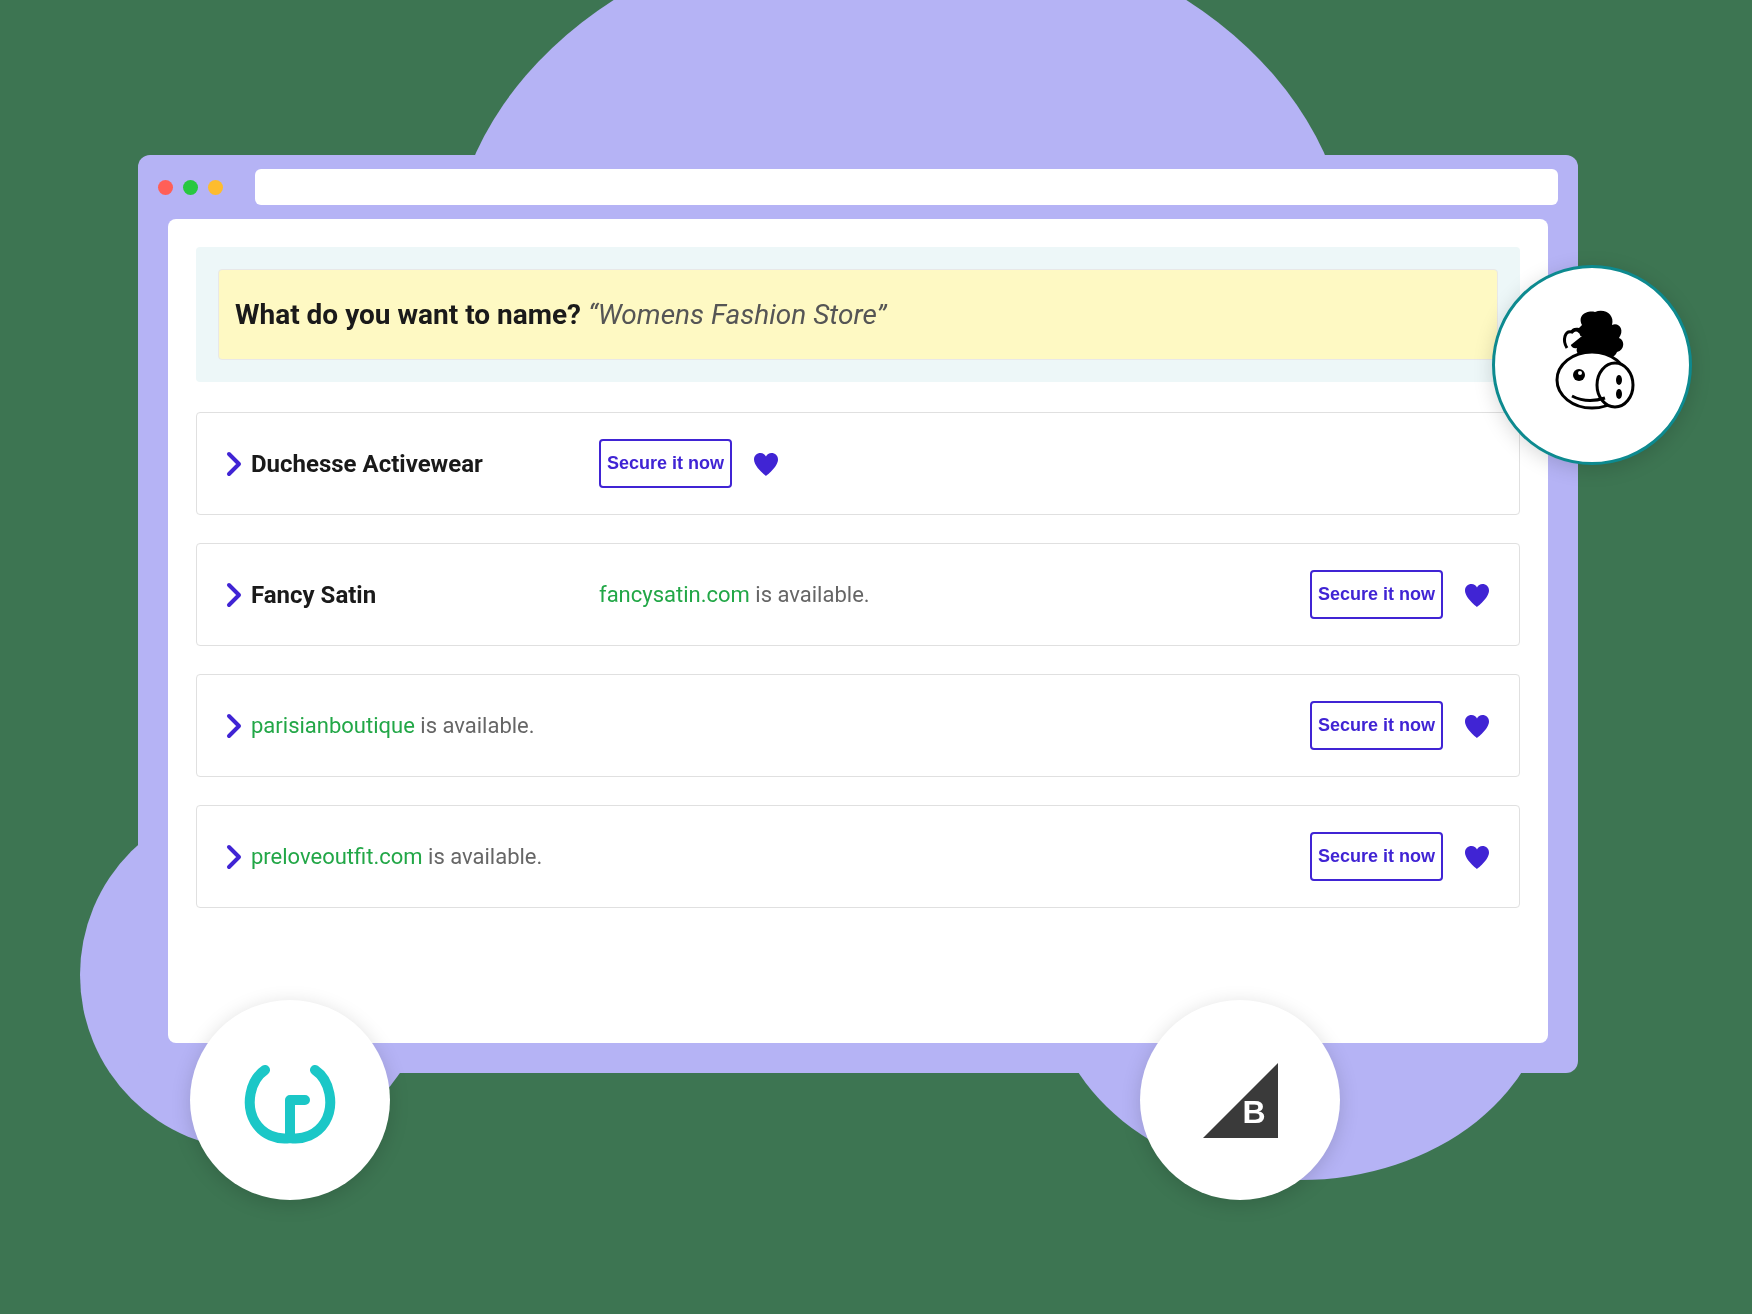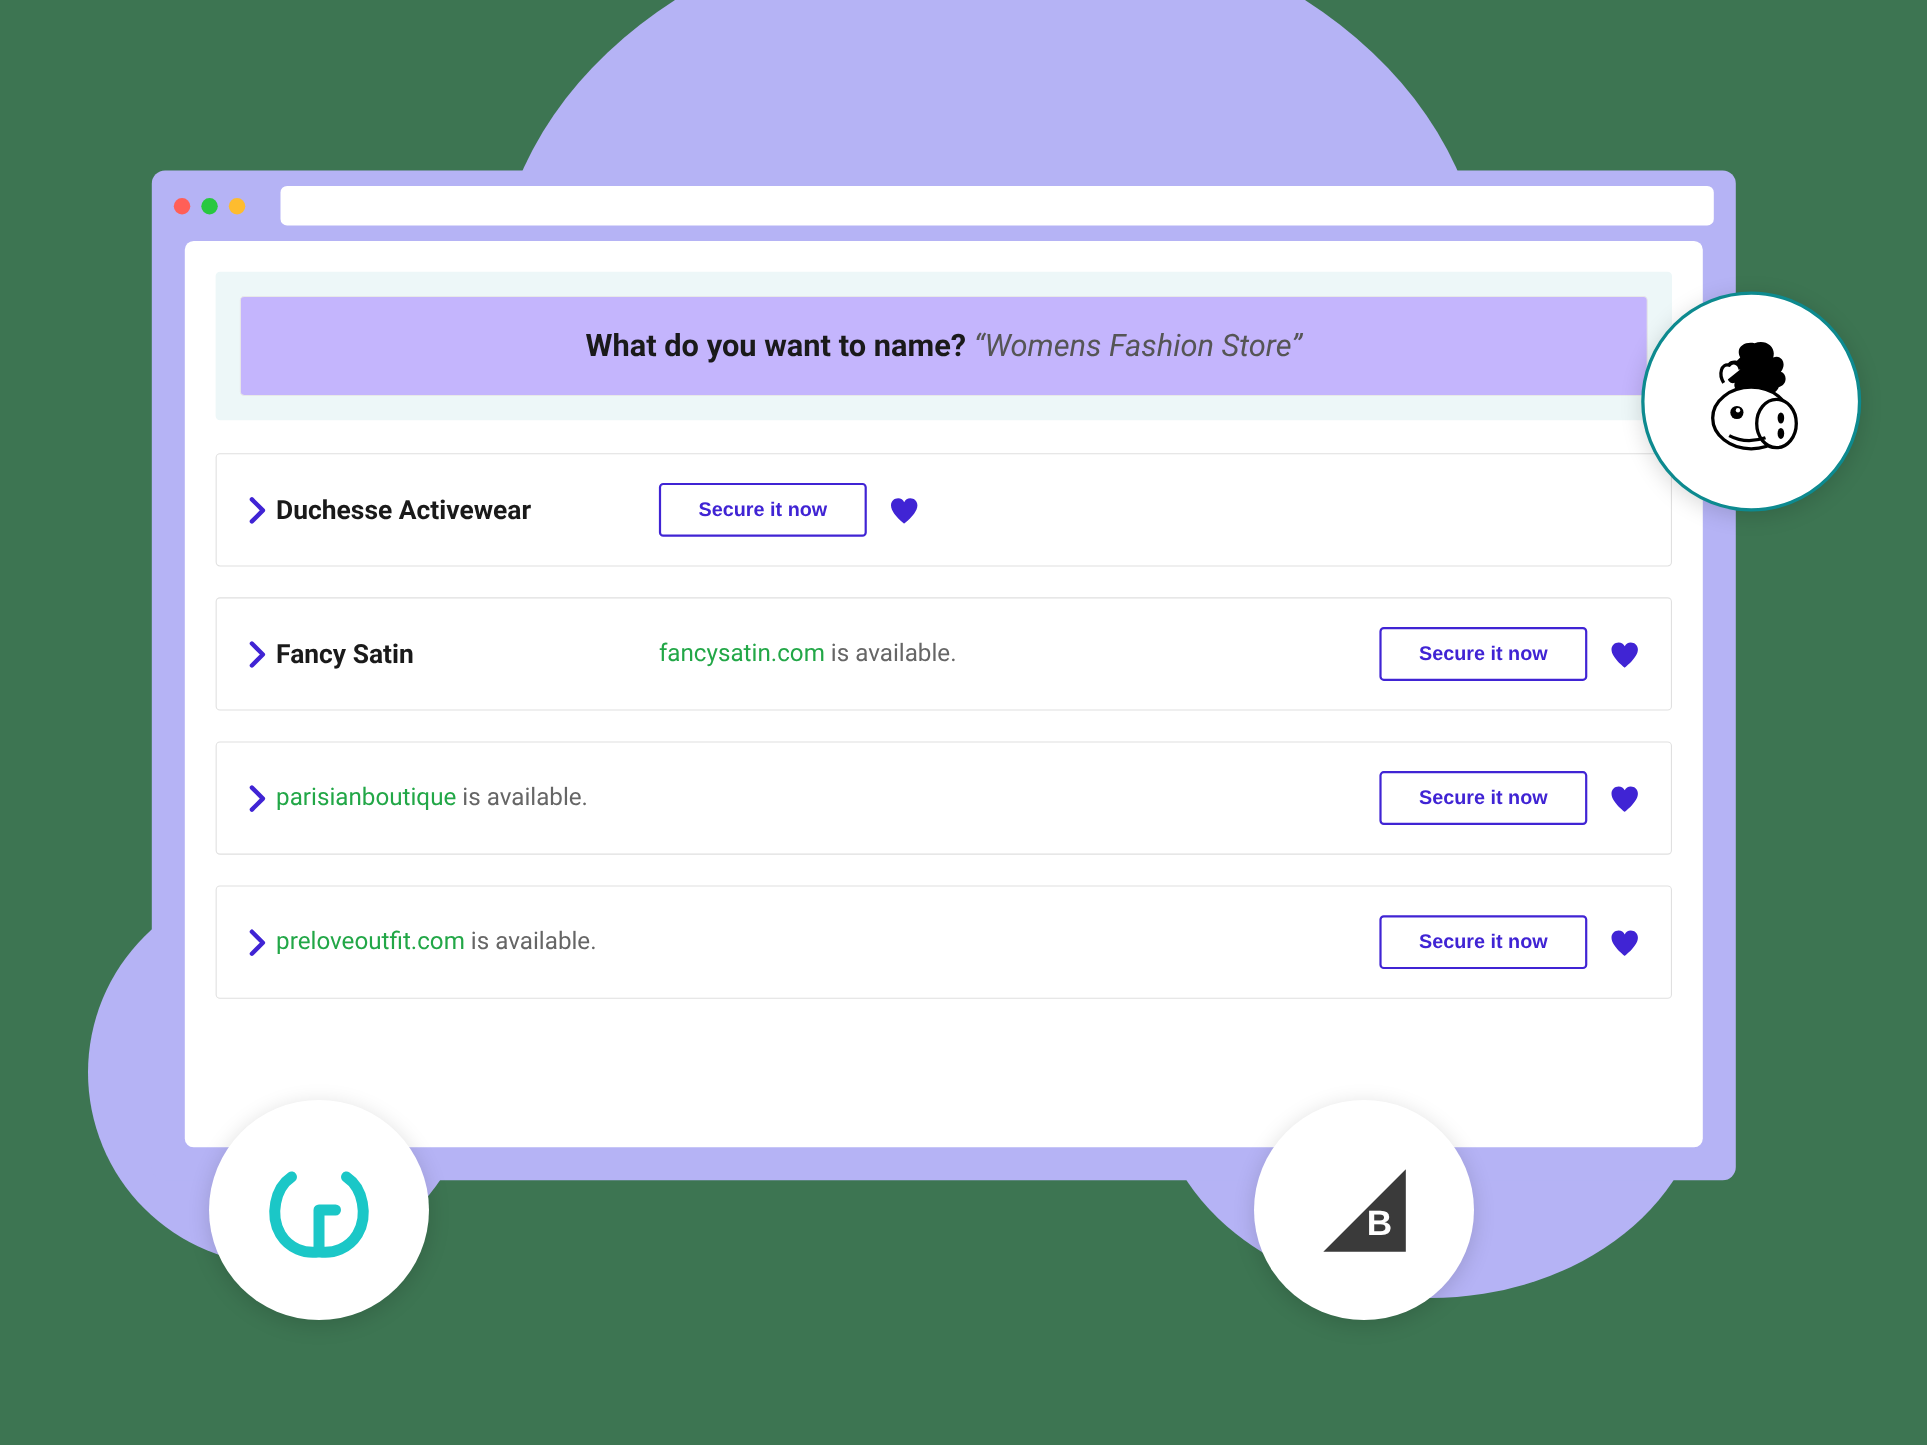--- a/index.html
+++ b/index.html
@@ -96,25 +96,24 @@
     }
     
     .search-banner {
       background: #edf7f8;
       padding: 22px;
       border-radius: 4px;
       margin-bottom: 30px;
     }
     
     .search-box {
-      background: #c4b5fd;
+      background: #fef9c3;
       padding: 28px 16px;
       border: 1px solid #e8e8e8;
       border-radius: 4px;
-      text-align: center;
     }
     
     .search-prompt {
       font-size: 28px;
       color: #1a1a1a;
     }
     
     .search-prompt-bold {
       font-weight: 700;
     }
@@ -160,21 +159,21 @@
     }
     
     .result-domain {
       color: #22a747;
     }
     
     .secure-button {
       border: 2px solid #4024d4;
       color: #4024d4;
       background: white;
-      padding: 12px 34px;
+      padding: 12px 6px;
       border-radius: 4px;
       font-size: 18px;
       font-weight: 700;
       cursor: pointer;
       flex-shrink: 0;
       text-align: center;
     }
     
     .heart-icon {
       color: #4024d4;

